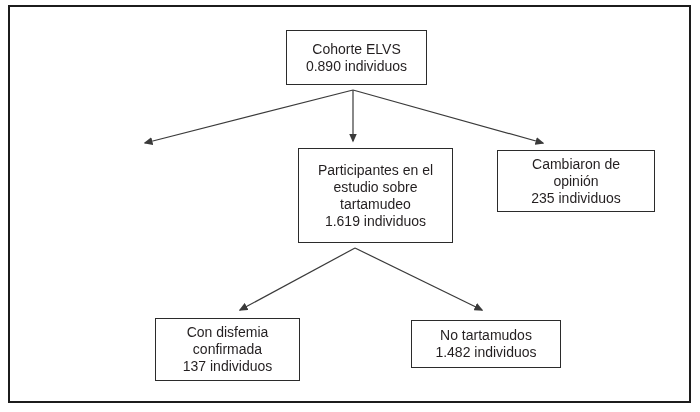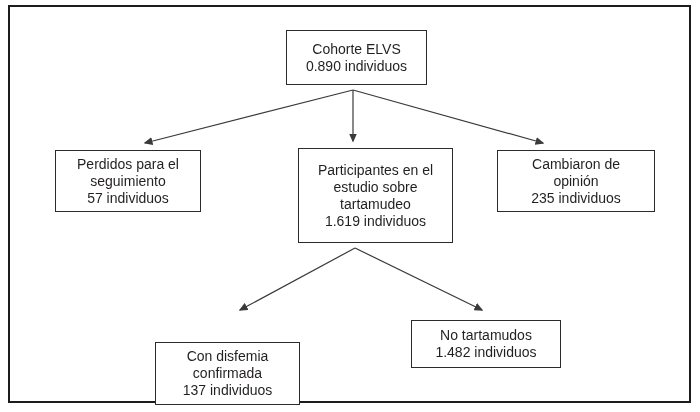--- a/index.html
+++ b/index.html
@@ -45,21 +45,21 @@
     display: flex;
     flex-direction: column;
     justify-content: center;
     align-items: center;
   }
   .node .line { white-space: nowrap; }
   .node-cohorte        { left: 286px; top: 30px;  width: 141px; height: 55px; }
   .node-perdidos       { left: 55px;  top: 150px; width: 146px; height: 62px; }
   .node-participantes  { left: 298px; top: 148px; width: 155px; height: 95px; }
   .node-cambiaron      { left: 497px; top: 150px; width: 158px; height: 62px; }
-  .node-disfemia       { left: 155px; top: 318px; width: 145px; height: 63px; margin-top: 24px; }
+  .node-disfemia       { left: 155px; top: 318px; width: 145px; height: 63px; }
   .node-no-tartamudos  { left: 411px; top: 320px; width: 150px; height: 48px; }
 </style>
 </head>
 <body>
 
 <div class="stage">
 
   <div class="frame"></div>
 
   <svg class="arrows" viewBox="0 0 700 412" xmlns="http://www.w3.org/2000/svg">
@@ -73,25 +73,20 @@
     <line x1="353" y1="90" x2="543" y2="143" stroke="#3a3a3a" stroke-width="1.2" marker-end="url(#arrowhead)"></line>
     <line x1="355" y1="248" x2="240" y2="310" stroke="#3a3a3a" stroke-width="1.2" marker-end="url(#arrowhead)"></line>
     <line x1="355" y1="248" x2="482" y2="310" stroke="#3a3a3a" stroke-width="1.2" marker-end="url(#arrowhead)"></line>
   </svg>
 
   <div class="node node-cohorte">
     <div class="line">Cohorte ELVS</div>
     <div class="line">0.890 individuos</div>
   </div>
 
-  <div class="node node-perdidos">
-    <div class="line">Perdidos para el</div>
-    <div class="line">seguimiento</div>
-    <div class="line">57 individuos</div>
-  </div>
 
   <div class="node node-participantes">
     <div class="line">Participantes en el</div>
     <div class="line">estudio sobre</div>
     <div class="line">tartamudeo</div>
     <div class="line">1.619 individuos</div>
   </div>
 
   <div class="node node-cambiaron">
     <div class="line">Cambiaron de</div>

